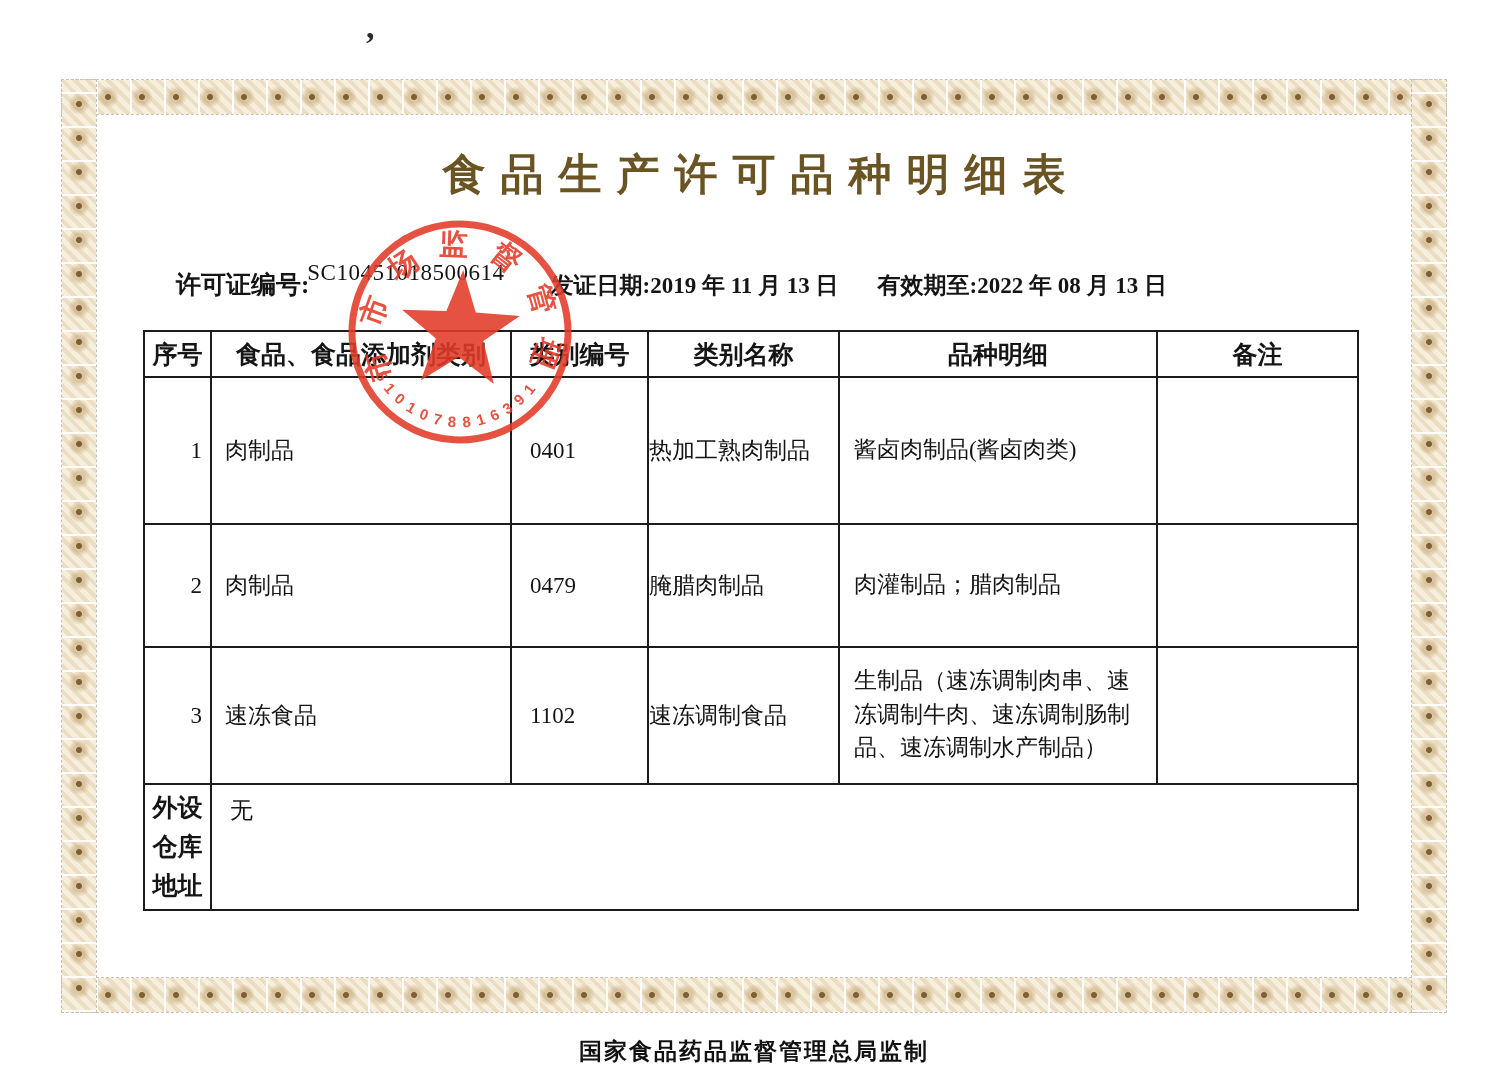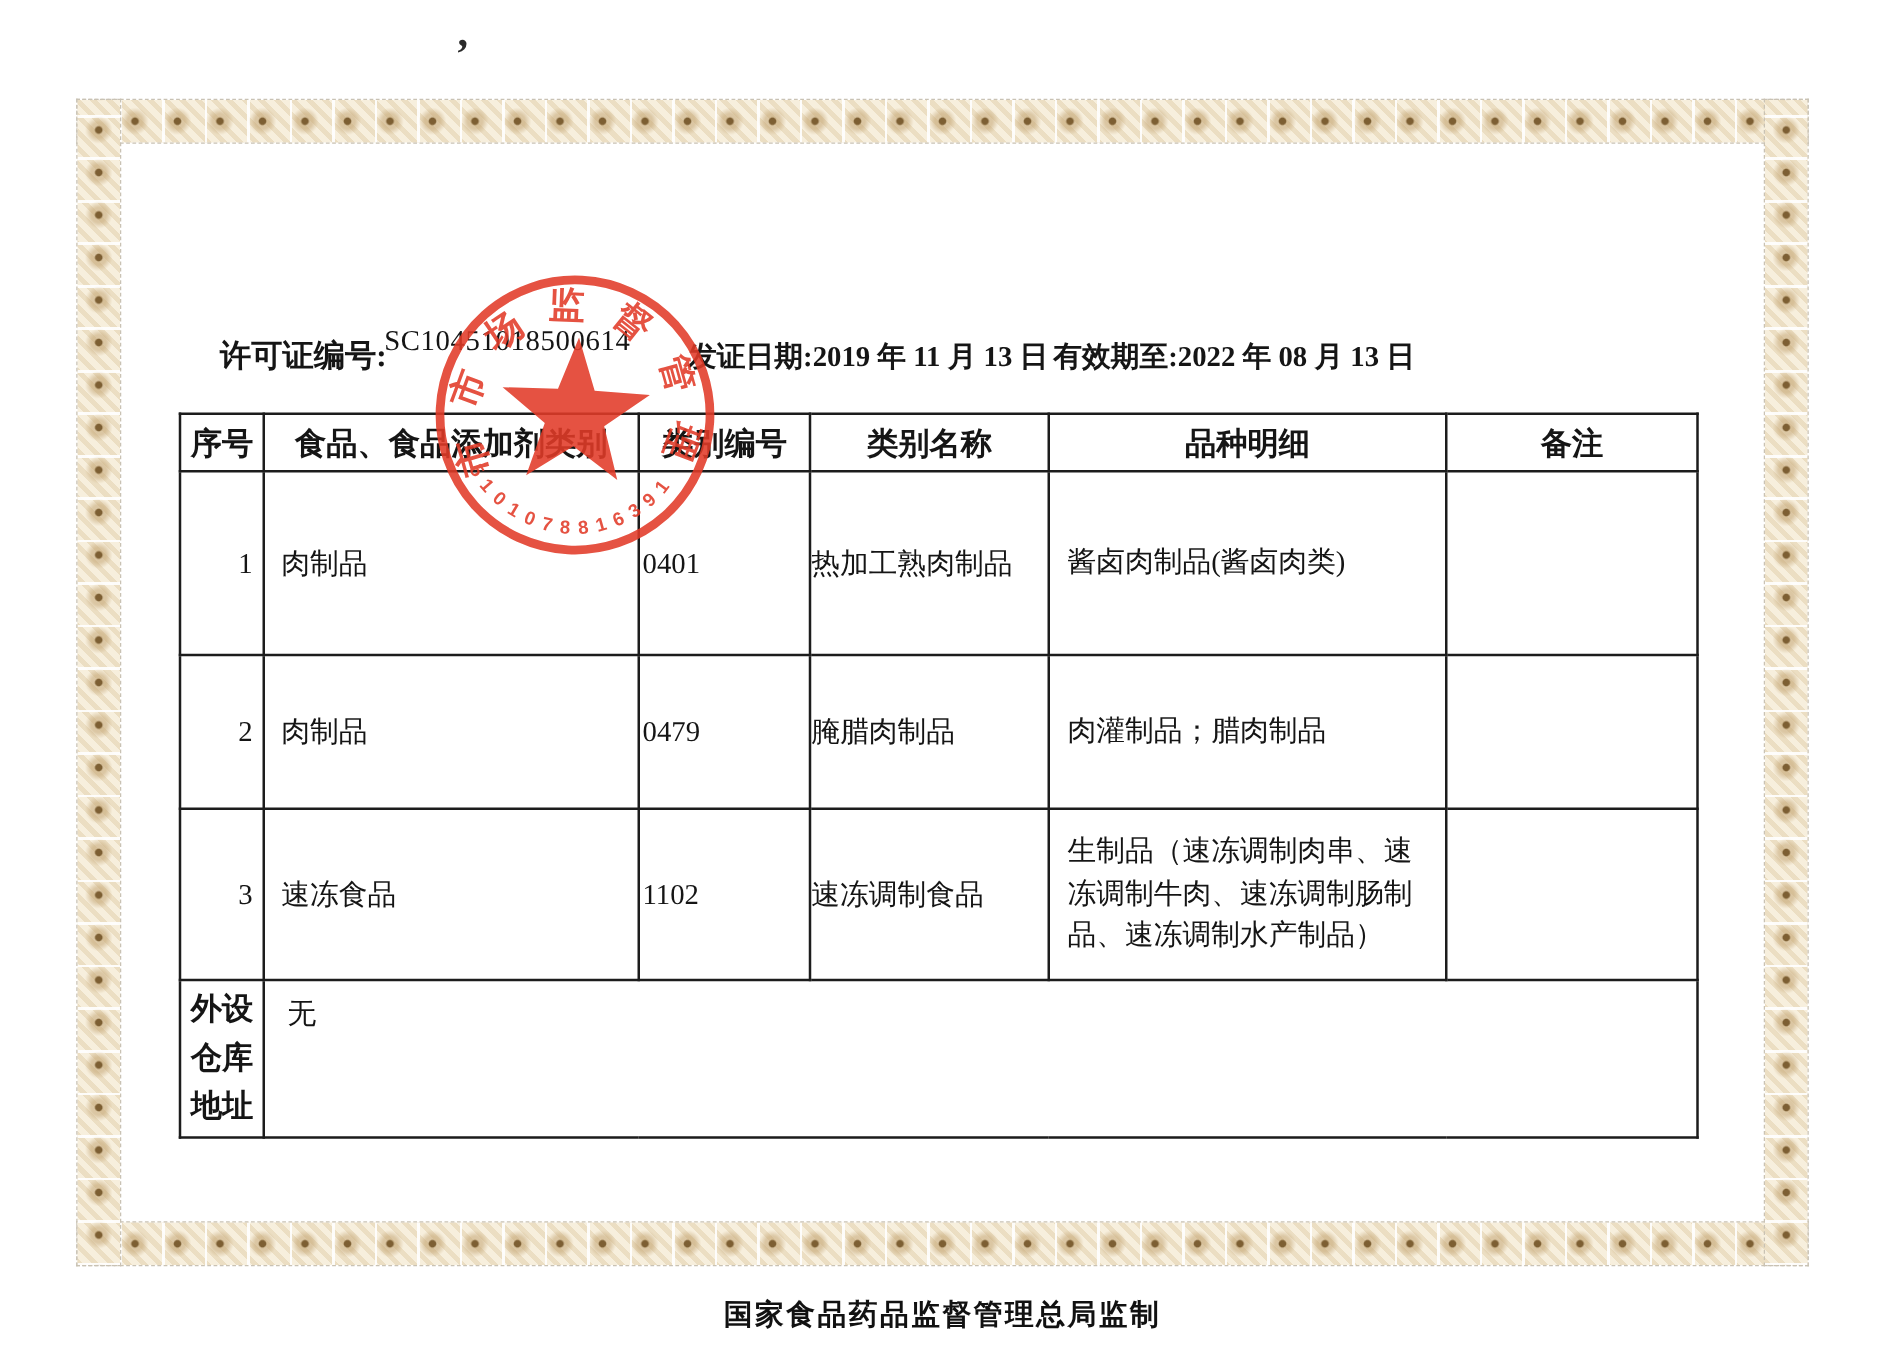--- a/index.html
+++ b/index.html
@@ -65,41 +65,41 @@
     white-space:nowrap; font-size:24px;
   }
   .license-line .lbl { font-weight:bold; font-size:25px; }
   .license-line .val {
     position:relative; top:-13px;
     font-size:23px; margin-left:-2px;
     letter-spacing:0.5px;
   }
   .license-line .date { font-weight:bold; font-size:23px; }
   .d1 { margin-left:46px; }
-  .d2 { margin-left:4px; }
+  .d2 { margin-left:39px; }
 
   
   table.license-table {
     position:absolute; left:143px; top:330px;
     border-collapse:collapse; table-layout:fixed;
     width:1214px;
     font-size:23px;
   }
   .license-table td, .license-table th {
     border:2px solid #1c1c1c;
     vertical-align:middle;
     overflow:hidden;
   }
   .license-table th {
     font-size:25px; font-weight:bold; text-align:center;
     height:46px;
   }
   td.c-no   { text-align:right; padding-right:8px; }
   td.c-cat  { padding-left:13px; }
-  td.c-code { padding-left:2px; }
+  td.c-code { padding-left:18px; }
   td.c-name { }
   td.c-det  { padding:10px 12px 12px 14px; line-height:1.45; }
   td.c-rem  {}
   td.c-wlbl {
     font-weight:bold; font-size:25px; text-align:center;
     line-height:1.55; padding:4px 2px; word-break:break-all;
   }
   td.c-wval { vertical-align:top; padding:10px 0 0 18px; }
 
   
@@ -124,20 +124,21 @@
 
 <div class="page">
 
   <div class="tile-strip tile-h strip-top"></div>
   <div class="tile-strip tile-h strip-bottom"></div>
   <div class="tile-strip tile-v strip-left"></div>
   <div class="tile-strip tile-v strip-right"></div>
 
   <div class="stray">,</div>
 
+  <div class="doc-title">食品生产许可品种明细表</div>
 
   <div class="license-line">
     <span class="lbl">许可证编号:</span><span class="val">SC10451018500614</span><span class="date d1">发证日期:2019 年 11 月 13 日</span><span class="date d2">有效期至:2022 年 08 月 13 日</span>
   </div>
 
   <table class="license-table">
     <colgroup>
       <col style="width:67px">
         <col style="width:300px">
         <col style="width:137px">

